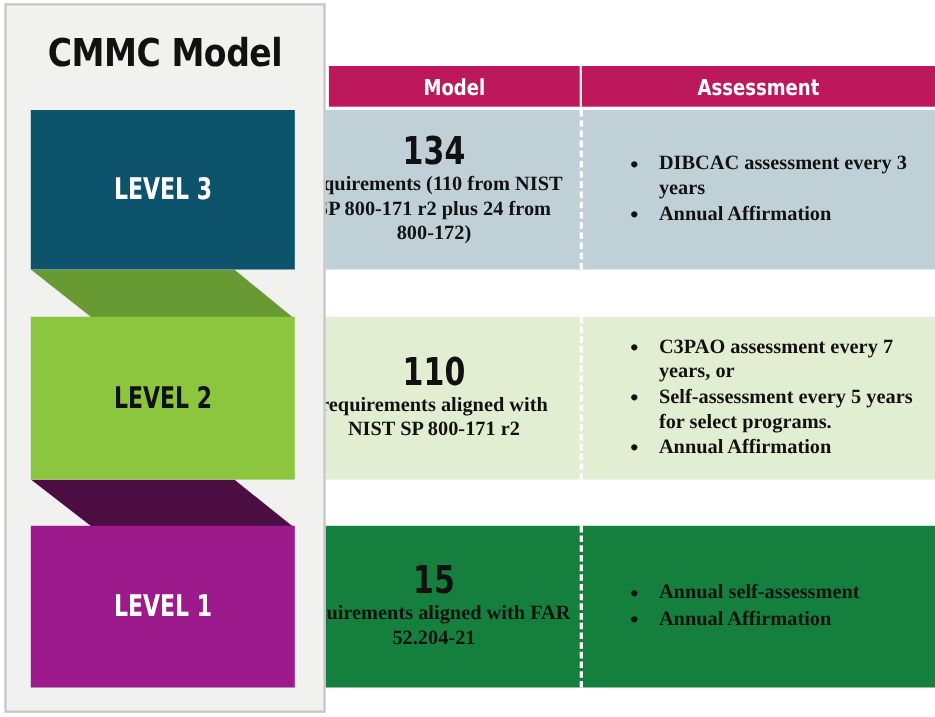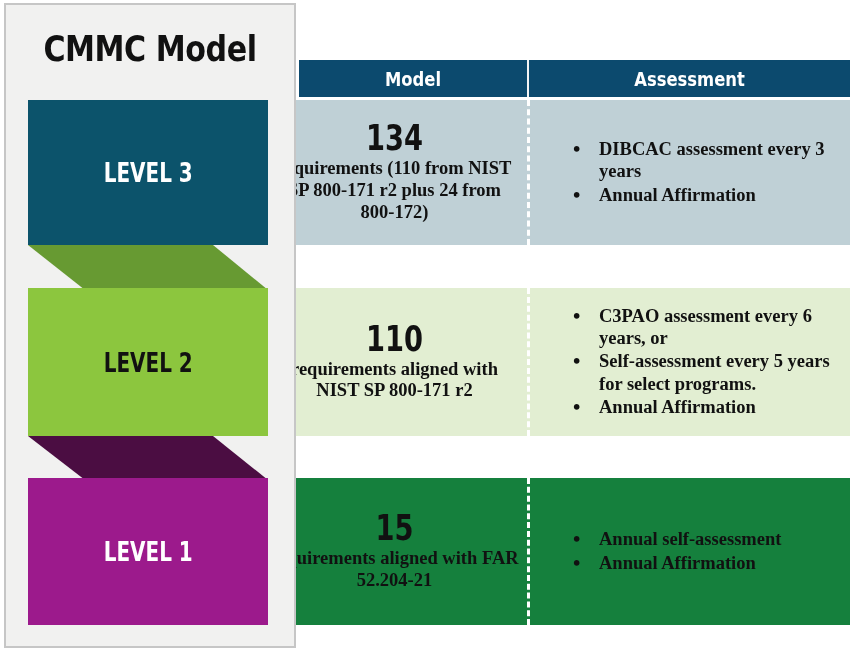--- a/index.html
+++ b/index.html
@@ -126,21 +126,21 @@
     font-size: 21px;
   }
 
   
   .header-bar {
     position: absolute;
     left: 299px;
     top: 60px;
     width: 551px;
     height: 37px;
-    background: #0c4a6e;
+    background: #be185d;
     z-index: 4;
     display: flex;
   }
   .header-cell {
     display: flex;
     align-items: center;
     justify-content: center;
     color: #ffffff;
     font-family: "DejaVu Sans", sans-serif;
     font-weight: bold;
@@ -203,21 +203,21 @@
   </div>
 
   <div class="row" style="top:288px;height:148px;background:#e2eed2;">
     <div class="model-cell">
       <div class="bignum">110</div>
       <div class="subtext">requirements aligned with NIST SP 800-171 r2</div>
     </div>
     <div class="divider"></div>
     <div class="assess-cell">
       <ul class="bullets">
-        <li>C3PAO assessment every 6 years, or</li>
+        <li>C3PAO assessment every 7 years, or</li>
         <li>Self-assessment every 5 years for select programs.</li>
         <li>Annual Affirmation</li>
       </ul>
     </div>
   </div>
 
   <div class="row" style="top:478px;height:147px;background:#15803d;">
     <div class="model-cell">
       <div class="bignum">15</div>
       <div class="subtext">requirements aligned with FAR 52.204-21</div>

